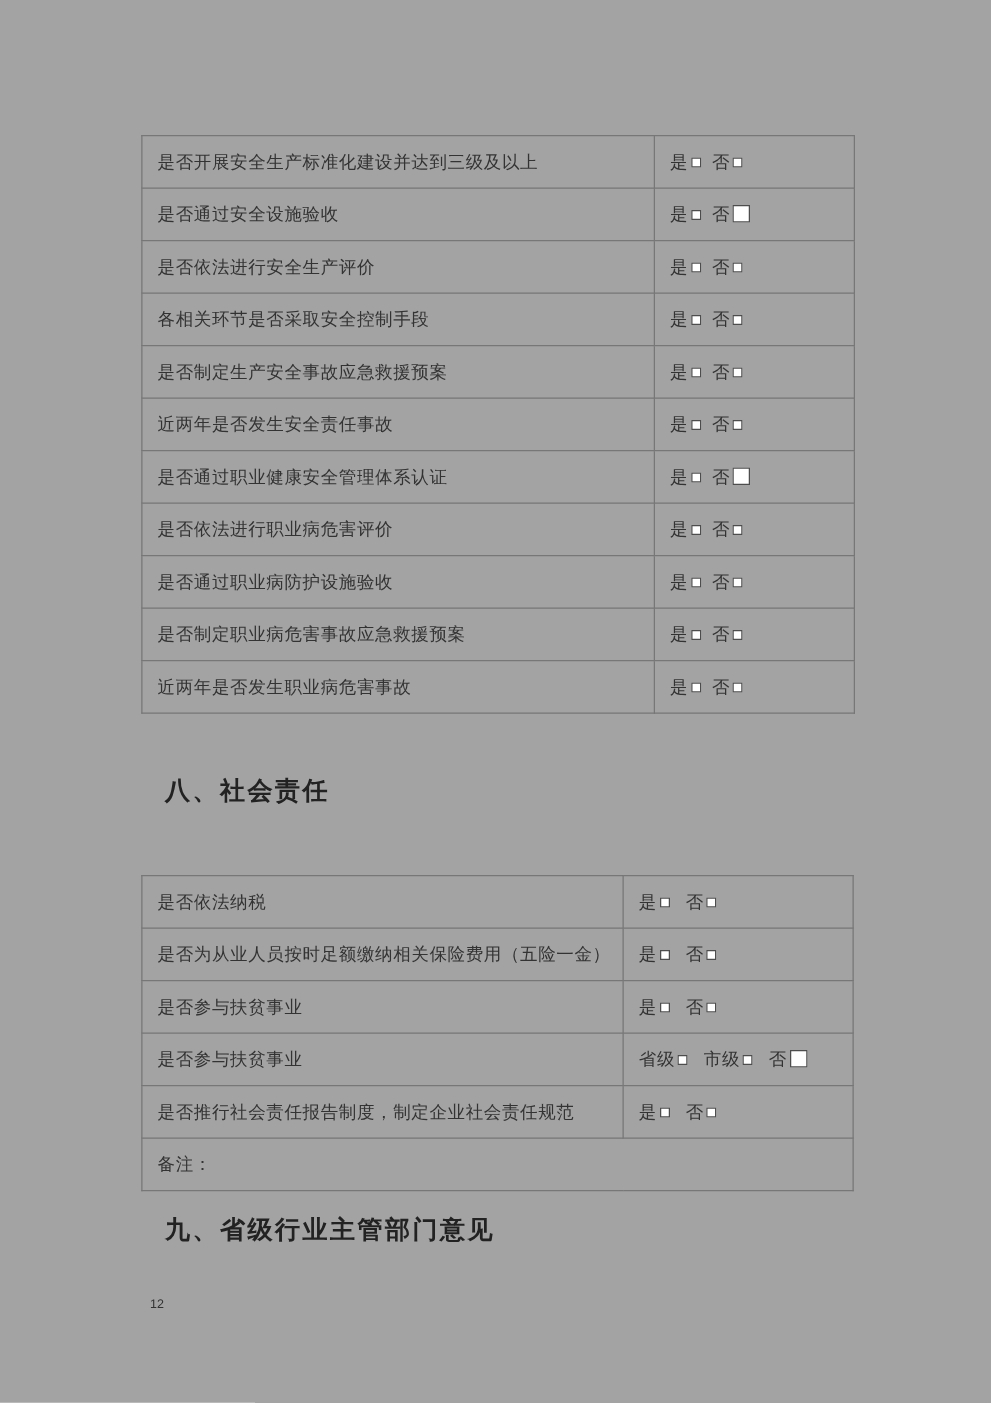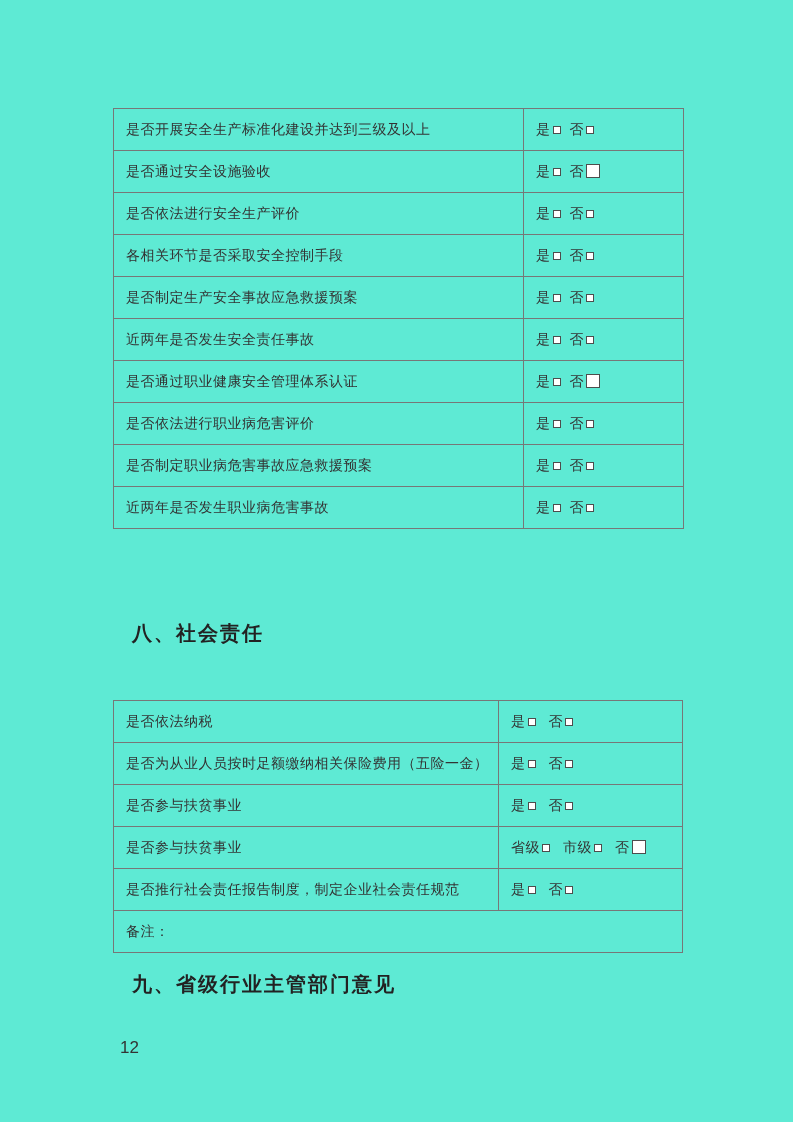--- a/index.html
+++ b/index.html
@@ -4,21 +4,21 @@
 <style>
   html, body { margin: 0; padding: 0; }
   body {
     width: 793px; height: 1122px;
     background: #ffffff;
     font-family: "Liberation Sans", sans-serif;
     color: #333333;
     position: relative;
     overflow: hidden;
   }
-  .page { position: absolute; left: 0; top: 0; width: 793px; height: 1122px; background: #5eead4; }
+  .page { position: absolute; left: 0; top: 0; width: 793px; height: 1122px; background: #a3a3a3; }
 
   table.form-table {
     border-collapse: collapse;
     position: absolute;
     table-layout: fixed;
   }
   table.form-table td {
     border: 1px solid #777777;
     height: 41px;
     font-size: 14px;
@@ -59,21 +59,21 @@
     line-height: 26px;
     margin-left: 14px;
   }
   #heading8 { top: 620px; }
   #heading9 { top: 971px; }
 
   .page-number {
     position: absolute;
     left: 120px;
     top: 1038px;
-    font-size: 17px;
+    font-size: 10px;
     color: #333333;
   }
 </style>
 </head>
 <body>
 
 <div class="page">
 
   <table class="form-table" id="table1">
     <colgroup>
@@ -104,20 +104,24 @@
       <tr>
         <td>近两年是否发生安全责任事故</td>
         <td><span class="opt"><span>是</span><span class="box small"></span></span><span class="opt"><span>否</span><span class="box small"></span></span></td>
       </tr>
       <tr>
         <td>是否通过职业健康安全管理体系认证</td>
         <td><span class="opt"><span>是</span><span class="box small"></span></span><span class="opt"><span>否</span><span class="box large"></span></span></td>
       </tr>
       <tr>
         <td>是否依法进行职业病危害评价</td>
+        <td><span class="opt"><span>是</span><span class="box small"></span></span><span class="opt"><span>否</span><span class="box small"></span></span></td>
+      </tr>
+      <tr>
+        <td>是否通过职业病防护设施验收</td>
         <td><span class="opt"><span>是</span><span class="box small"></span></span><span class="opt"><span>否</span><span class="box small"></span></span></td>
       </tr>
       <tr>
         <td>是否制定职业病危害事故应急救援预案</td>
         <td><span class="opt"><span>是</span><span class="box small"></span></span><span class="opt"><span>否</span><span class="box small"></span></span></td>
       </tr>
       <tr>
         <td>近两年是否发生职业病危害事故</td>
         <td><span class="opt"><span>是</span><span class="box small"></span></span><span class="opt"><span>否</span><span class="box small"></span></span></td>
       </tr>

